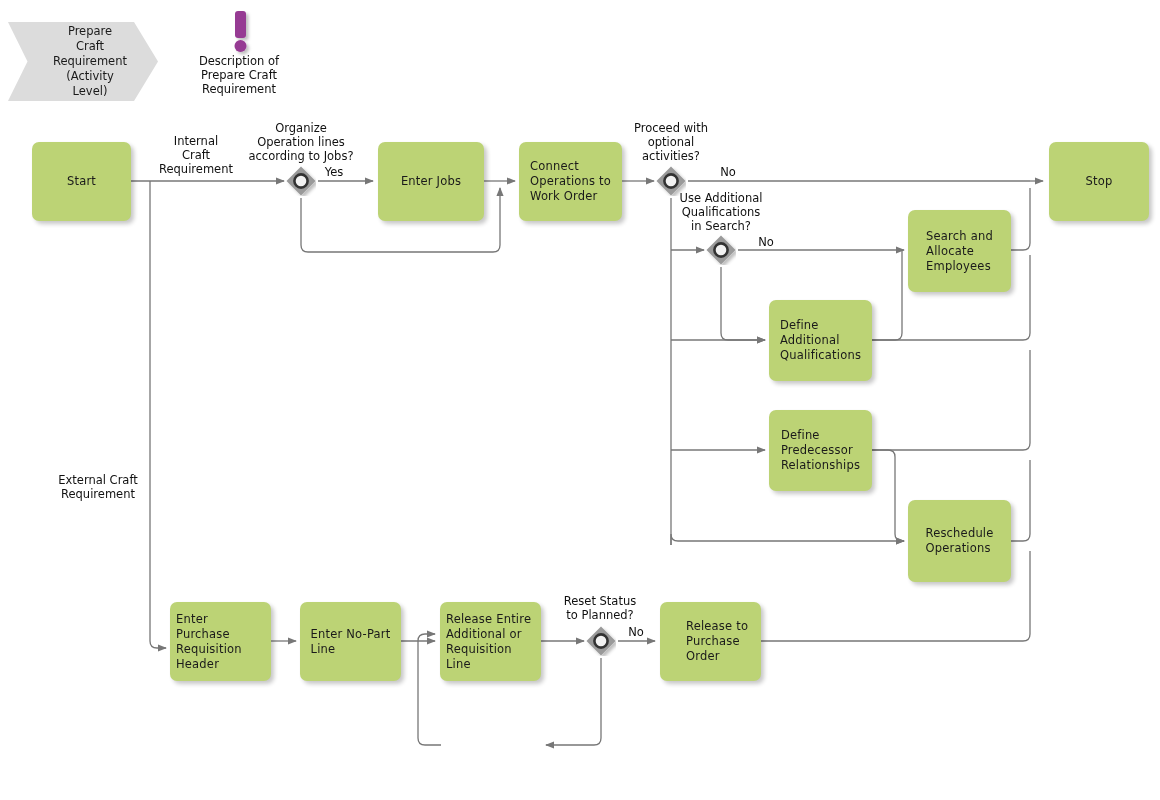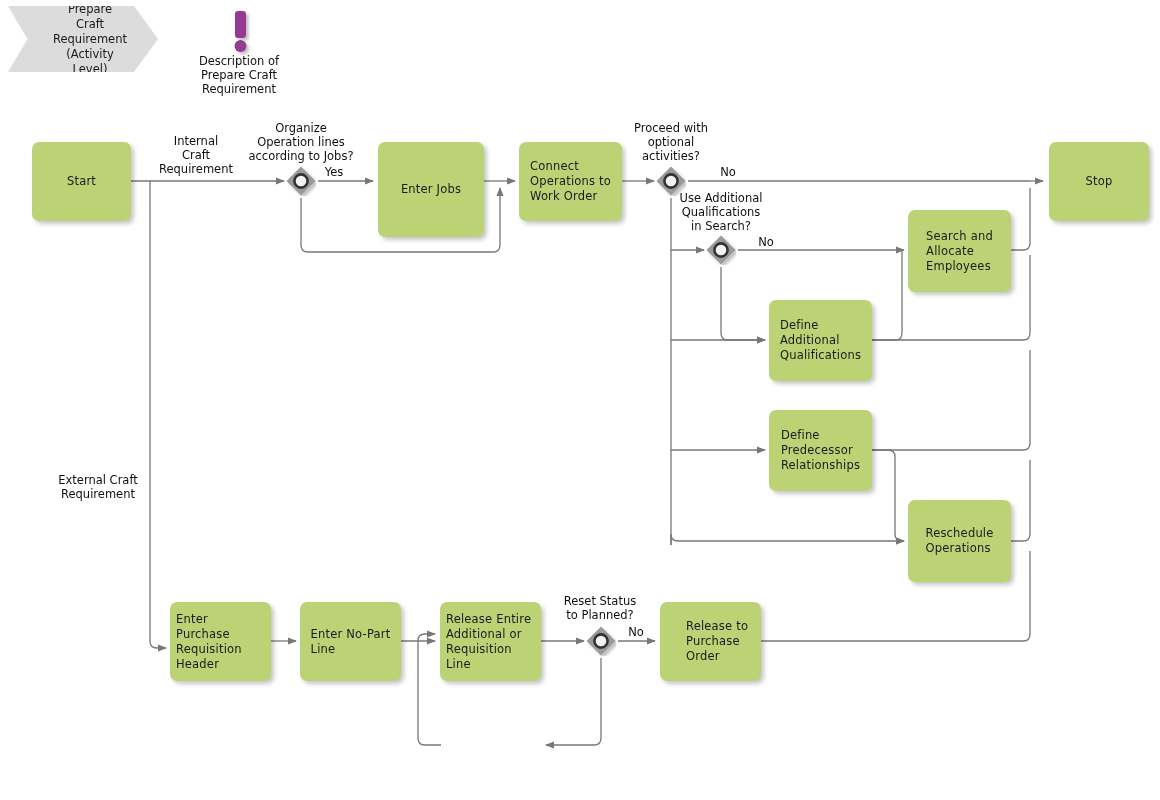--- a/index.html
+++ b/index.html
@@ -150,21 +150,21 @@
       <path d="M 618 641 L 655 641" marker-end="url(#arrow)"></path>
 
       <path d="M 601 658 L 601 738 Q 601 745 594 745 L 546 745" marker-end="url(#arrow)"></path>
 
       <path d="M 441 745 L 425 745 Q 418 745 418 738 L 418 641 Q 418 634 425 634 L 435 634" marker-end="url(#arrow)"></path>
 
       <path d="M 761 641 L 1023 641 Q 1030 641 1030 634 L 1030 551"></path>
     </g>
   </svg>
 
-  <div class="chevron" style="left:8px; top:6px; width:150px; height:66px;">
+  <div class="chevron" style="left:8px; top:22px; width:150px; height:79px;">
     <span style="white-space: pre-line;">Prepare
 Craft
 Requirement
 (Activity
 Level)</span>
   </div>
 
   <svg class="note-icon" style="left:226px; top:10px;" width="30" height="46" viewBox="0 0 30 46">
     <g filter="url(#softshadow)">
       <rect x="9" y="1" width="11" height="27" rx="3" fill="#963a93"></rect>
@@ -172,21 +172,21 @@
     </g>
   </svg>
   <div class="note-text" style="left: 178px; top: 54px; width: 122px; white-space: pre-line;">Description of
 Prepare Craft
 Requirement</div>
 
   <div class="node" style="left:32px; top:142px; width:99px; height:79px;">
     <span>Start</span>
   </div>
 
-  <div class="node" style="left:378px; top:142px; width:106px; height:95px;">
+  <div class="node" style="left:378px; top:142px; width:106px; height:79px;">
     <span>Enter Jobs</span>
   </div>
 
   <div class="node" style="left:519px; top:142px; width:103px; height:79px;">
     <span style="white-space: pre-line;">Connect
 Operations to
 Work Order</span>
   </div>
 
   <div class="node" style="left:1049px; top:142px; width:100px; height:79px;">

